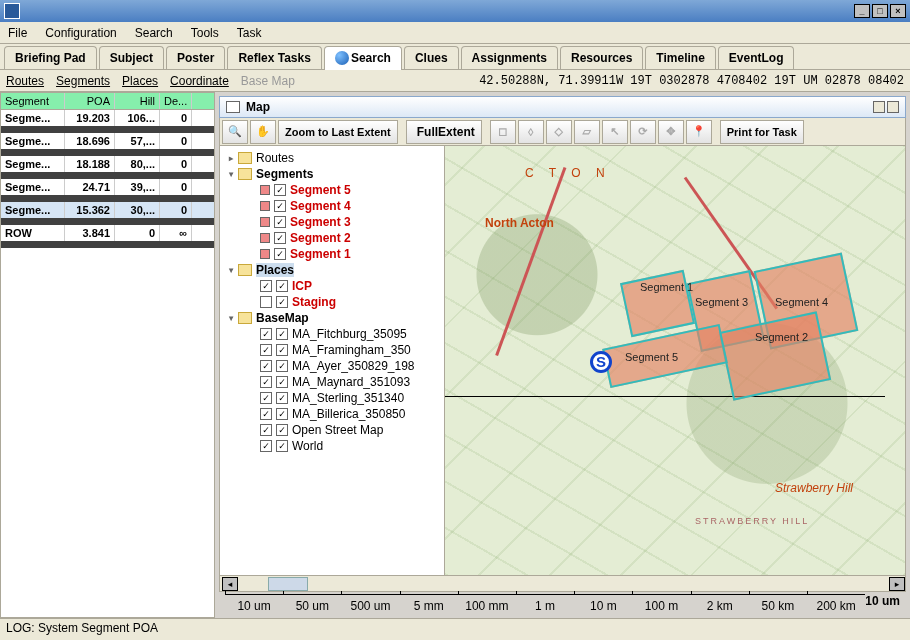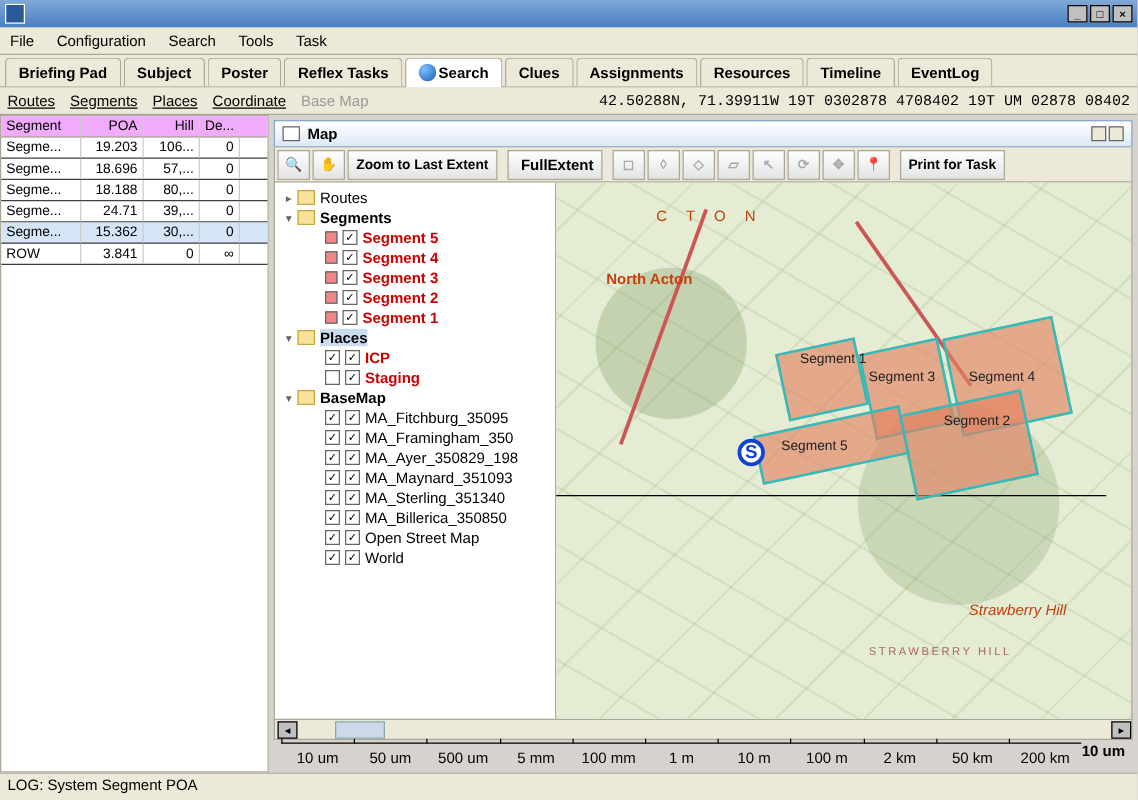--- a/index.html
+++ b/index.html
@@ -14,22 +14,22 @@
 .tab{padding:4px 10px;border:1px solid #aca899;border-bottom:none;background:#ece9d8;border-radius:4px 4px 0 0;white-space:nowrap;font-size:12px;font-weight:bold;}
 .tab.active{background:#fff;position:relative;top:1px;padding-bottom:5px;}
 .tab .globe{display:inline-block;width:14px;height:14px;border-radius:50%;background:radial-gradient(circle at 30% 30%,#7ec0ff,#1a5fb4);vertical-align:-3px;margin-right:2px;}
 .subbar{height:22px;background:#ece9d8;display:flex;align-items:center;padding:0 6px;border-bottom:1px solid #aca899;font-size:12px;}
 .subbar .link{text-decoration:underline;margin-right:12px;}
 .subbar .disabled{color:#999;margin-right:17px;}
 .subbar .coord{margin-left:auto;font-family:'Courier New',monospace;font-size:12px;}
 .workarea{position:absolute;top:92px;bottom:22px;left:0;right:0;display:flex;}
 .leftpanel{width:215px;background:#fff;border:1px solid #aca899;display:flex;flex-direction:column;}
 .tblhead,.tblrow{display:flex;}
-.tblhead{background:#f0abfc;border-bottom:1px solid #aca899;}
-.tblrow{border-bottom:1px solid #404040;}
+.tblhead{background:#86efac;border-bottom:1px solid #aca899;}
+.tblrow{border-bottom:7px solid #404040;font-weight:bold;}
 .tblrow.sel{background:#d6e5f5;}
 .cell{padding:2px 4px;border-right:1px solid #ccc;overflow:hidden;white-space:nowrap;font-size:11px;}
 .c1{width:64px;}.c2{width:50px;text-align:right;}.c3{width:45px;text-align:right;}.c4{width:32px;text-align:right;}
 .rightpanel{flex:1;padding:4px;display:flex;flex-direction:column;}
 .maptitle{height:22px;display:flex;align-items:center;background:linear-gradient(#fff,#dce8f6);border:1px solid #8aa8cc;padding:0 6px;font-weight:bold;}
 .maptitle .wicon{width:14px;height:12px;border:1px solid #666;background:#fff;margin-right:6px;}
 .maptitle .right-controls{margin-left:auto;display:flex;gap:2px;}
 .maptitle .ctrl{width:12px;height:12px;border:1px solid #666;background:#ece9d8;}
 .maptool{height:28px;display:flex;align-items:center;background:#ece9d8;border:1px solid #aca899;border-top:none;gap:2px;padding:0 2px;}
 .tbtn{height:24px;padding:0 6px;border:1px solid #aca899;background:linear-gradient(#fff,#e3e3e3);display:flex;align-items:center;font-weight:bold;font-size:11px;white-space:nowrap;}

